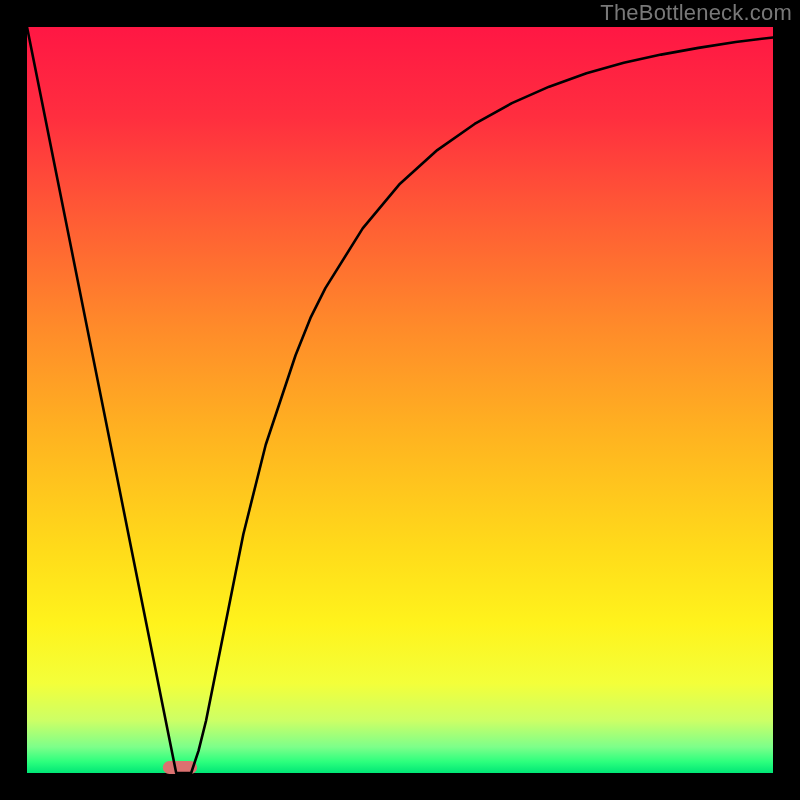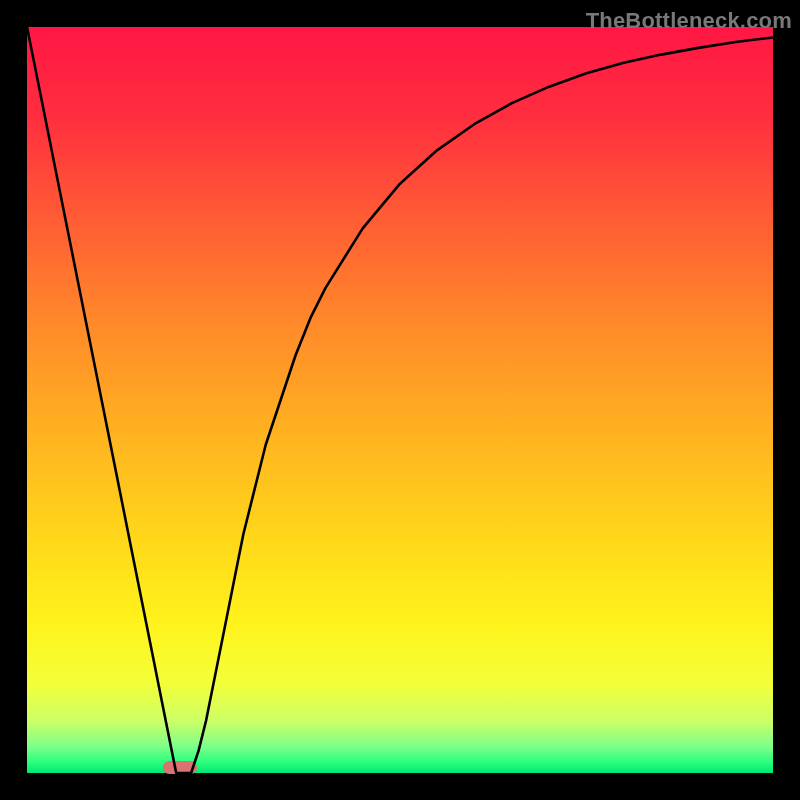--- a/index.html
+++ b/index.html
@@ -14,25 +14,25 @@
   .chart-wrap {
     position: relative;
     width: 800px;
     height: 800px;
   }
   svg {
     display: block;
   }
   .watermark {
     position: absolute;
-    top: 8px;
+    top: 0px;
     right: 8px;
     font-size: 22px;
     color: #787878;
-    font-weight: 700;
+    font-weight: 400;
     letter-spacing: 0.2px;
     pointer-events: none;
   }
 </style>
 </head>
 <body>
 
 <div class="chart-wrap">
   <svg id="chart-svg" width="800" height="800" viewBox="0 0 800 800">
       <defs>

